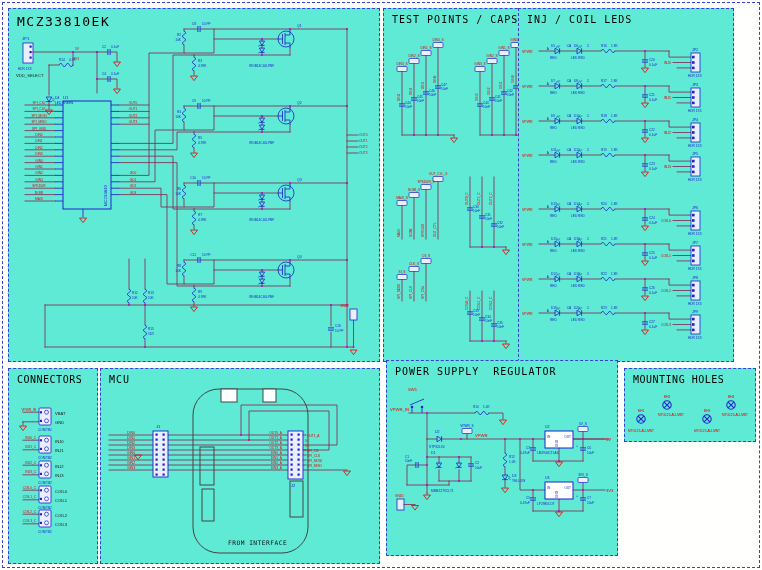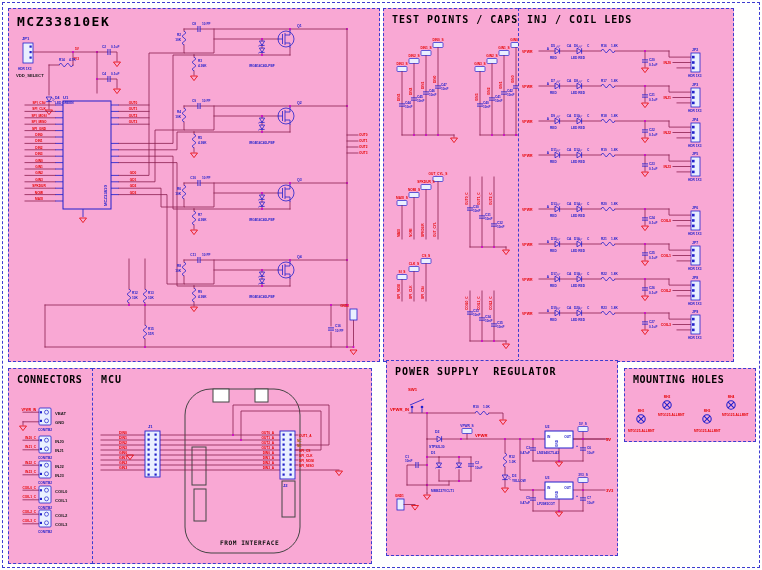--- a/index.html
+++ b/index.html
@@ -1,19 +1,19 @@
 <!DOCTYPE html>
 <html><head>
 <meta charset="utf-8">
 <style>
   html,body{margin:0;padding:0;background:#fff;}
   #sheet{position:relative;width:762px;height:570px;background:#fffffe;overflow:hidden;
          font-family:"Liberation Sans",sans-serif;}
   #outer{position:absolute;left:2px;top:2px;width:756px;height:564px;border:1px dashed #3c3cd0;}
-  .panel{position:absolute;border:1px dashed #3c3cd0;background:#f9a8d4;font-weight:bold;}
+  .panel{position:absolute;border:1px dashed #3c3cd0;background:#5eead4;}
   .ptitle{position:absolute;left:8px;top:5px;font-family:"DejaVu Sans Mono",monospace;
           font-size:10px;letter-spacing:1px;color:#000;white-space:pre;z-index:3;}
   .big{font-size:13px;letter-spacing:1.5px;}
   .panel svg{position:absolute;left:0;top:0;}
   svg text{font-family:"Liberation Sans",sans-serif;}
   .w{stroke:#8a1f4f;stroke-width:.8;fill:none;stroke-linecap:square;}
   .bs{stroke:#2121cc;stroke-width:.85;fill:none;}
   .ol{stroke:#444;stroke-width:1;fill:none;}
   .jd{fill:#d400d4;stroke:none;}
   .r{fill:#e60000;}.b{fill:#2121cc;}.k{fill:#1a1a1a;}.n{fill:#a66000;}
@@ -701,21 +701,21 @@
       <text class="r s3" x="27" y="-6.5" text-anchor="end">COIL2_C</text>
       <text class="r s3" x="27" y="2.5" text-anchor="end">COIL3_C</text>
       <text class="k s4" x="46" y="-2.5">COIL2</text>
       <text class="k s4" x="46" y="7">COIL3</text>
       <text class="b s3" x="29" y="13.5">CON/TB2</text>
     </g>
   </svg>
 </div>
 
 
-<div class="panel" style="left:92px;top:368px;width:278px;height:194px;">
+<div class="panel" style="left:100px;top:368px;width:278px;height:194px;">
   <div class="ptitle">MCU</div>
   <svg width="278" height="194" viewBox="0 0 278 194">
     <g>
       <rect class="ol" x="92" y="20" width="115" height="164" rx="26"></rect>
       <rect x="120" y="20" width="16" height="13" fill="#fff" stroke="#444"></rect>
       <rect x="162" y="20" width="13" height="13" fill="#fff" stroke="#444"></rect>
       <rect class="ol" x="99" y="78" width="14" height="38"></rect>
       <rect class="ol" x="101" y="120" width="12" height="32"></rect>
       <rect class="ol" x="189" y="112" width="13" height="36"></rect>
       <text class="cap" x="127" y="176">FROM INTERFACE</text>

